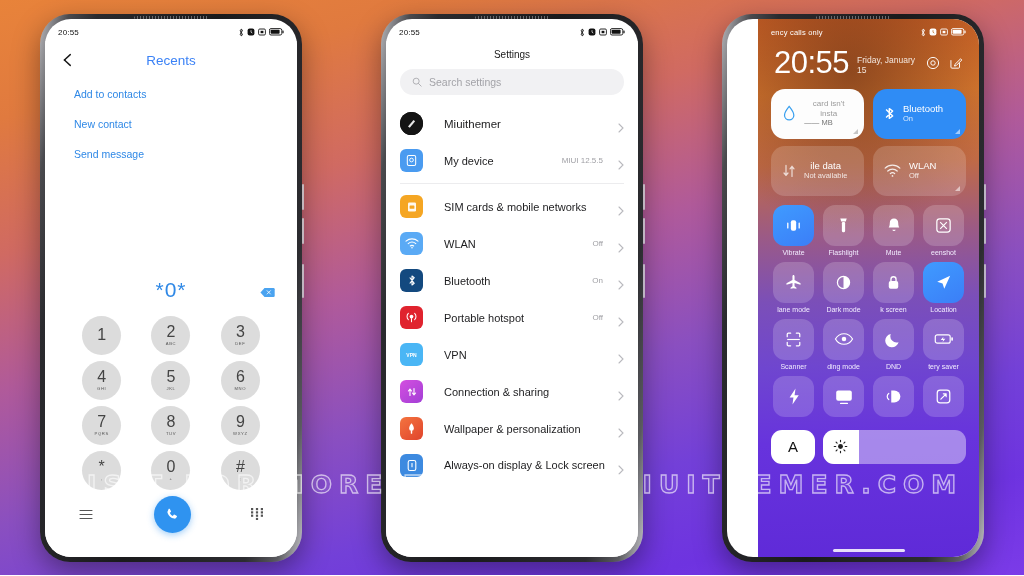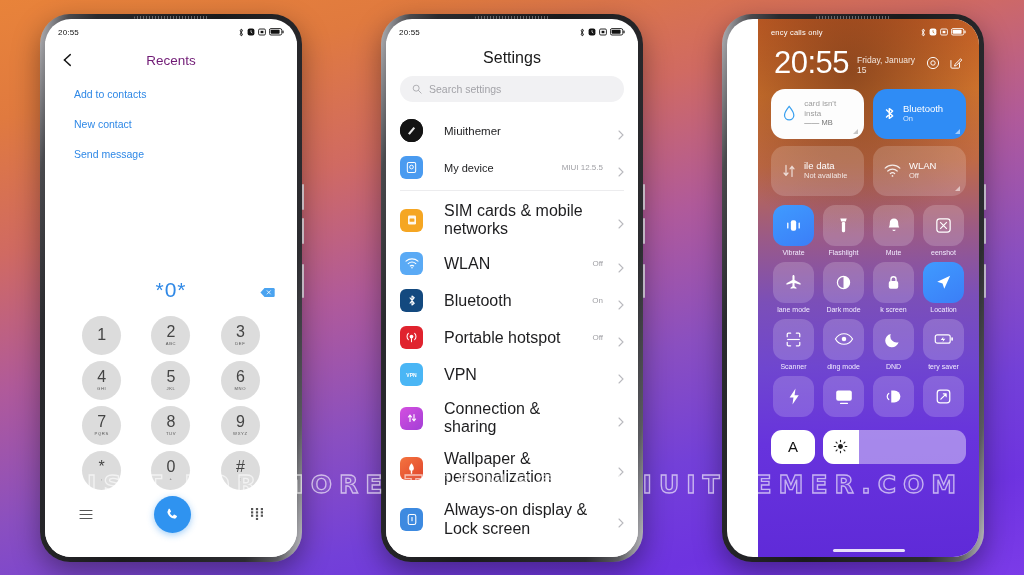--- a/index.html
+++ b/index.html
@@ -55,21 +55,21 @@
 
   
   .dialer-top { height: 246px; position: relative; background: #fff; }
   .app-head {
     display: flex; align-items: center; height: 38px; padding: 0 14px;
     position: relative;
   }
   .back-arrow { width: 18px; height: 18px; flex: 0 0 18px; }
   .app-title {
     position: absolute; left: 0; right: 0; text-align: center;
-    font-size: 13.5px; color: #701a75; pointer-events: none;
+    font-size: 13.5px; color: #3b82f6; pointer-events: none;
   }
   .action-link {
     font-size: 10.5px; color: #2f88e6; padding: 9px 28px 9px 29px;
   }
   .divider-line { height: 1px; background: #e6e6e6; margin: 0 24px; }
   .dial-panel {
     position: absolute; left: 0; right: 0; bottom: 0; top: 247px;
     background: #fff; border-radius: 14px 14px 0 0;
   }
   .num-row {
@@ -97,37 +97,37 @@
     padding: 6px 34px 0 34px;
   }
   .call-btn {
     width: 37px; height: 37px; border-radius: 50%; background: #2f93f0;
     display: flex; align-items: center; justify-content: center;
     box-shadow: 0 2px 7px rgba(47,147,240,.45);
   }
 
   
   .settings-body { height: calc(100% - 22px); background: #fff; overflow: hidden; }
-  .set-title { text-align: center; font-size: 16px; color: #1a1a1a; padding: 8px 0 9px; }
+  .set-title { text-align: center; font-size: 10px; color: #1a1a1a; padding: 8px 0 9px; }
   .search-box {
     margin: 0 14px 10px; height: 26px; border-radius: 13px; background: #f1f1f3;
     display: flex; align-items: center; gap: 7px; padding: 0 12px;
   }
   .search-ph { font-size: 10.5px; color: #a3a3a8; }
   .srow {
     display: flex; align-items: center; gap: 11px; padding: 7px 14px;
     min-height: 37px;
   }
   .sicon {
     width: 23px; height: 23px; border-radius: 6px; flex: 0 0 23px;
     display: flex; align-items: center; justify-content: center;
   }
   .sicon.round { border-radius: 50%; }
   .stexts { flex: 1 1 auto; min-width: 0; margin-left: 10px; }
-  .stitle { font-size: 16px; color: #1d1d1f; }
+  .stitle { font-size: 11px; color: #1d1d1f; }
   .ssub { font-size: 7.5px; color: #9a9a9f; line-height: 1.35; margin-top: 1px; }
   .sval { font-size: 8px; color: #a0a0a5; margin-right: 4px; }
   .chev { width: 6px; height: 10px; flex: 0 0 6px; }
   .sep { height: 1px; background: #ececee; margin: 4px 14px; }
 
   
   .cc {
     height: 100%; position: relative; overflow: hidden;
     background:
       radial-gradient(120% 55% at 42% 10%, rgba(90,40,20,.55) 0%, rgba(90,40,20,0) 55%),
@@ -141,21 +141,21 @@
   .lc-ico { margin-left: auto; display: flex; gap: 9px; padding-bottom: 4px; }
   .bigtiles { display: flex; gap: 9px; padding: 11px 13px 0; }
   .bigtile {
     flex: 1 1 0; height: 50px; border-radius: 14px; position: relative;
     display: flex; align-items: center; gap: 8px; padding: 0 11px; overflow: hidden;
   }
   .bt-white { background: #fdfdfd; }
   .bt-blue  { background: #2f8cf5; }
   .bt-dim   { background: rgba(255,255,255,.17); }
   .bt-texts { min-width: 0; }
-  .bt-t { font-size: 9.5px; line-height: 1.2; }
+  .bt-t { font-size: 9.5px; line-height: 1.2; text-align: center; }
   .bt-s { font-size: 7.5px; line-height: 1.3; opacity: .82; }
   .corner {
     position: absolute; right: 6px; bottom: 5px; width: 0; height: 0;
     border-left: 5px solid transparent; border-bottom: 5px solid currentColor;
     opacity: .55;
   }
   .tgrid { display: grid; grid-template-columns: repeat(4,1fr); gap: 6px 5px; padding: 9px 13px 0; }
   .tcell { display: flex; flex-direction: column; align-items: center; gap: 3px; }
   .tbox {
     width: 41px; height: 41px; border-radius: 12px;

